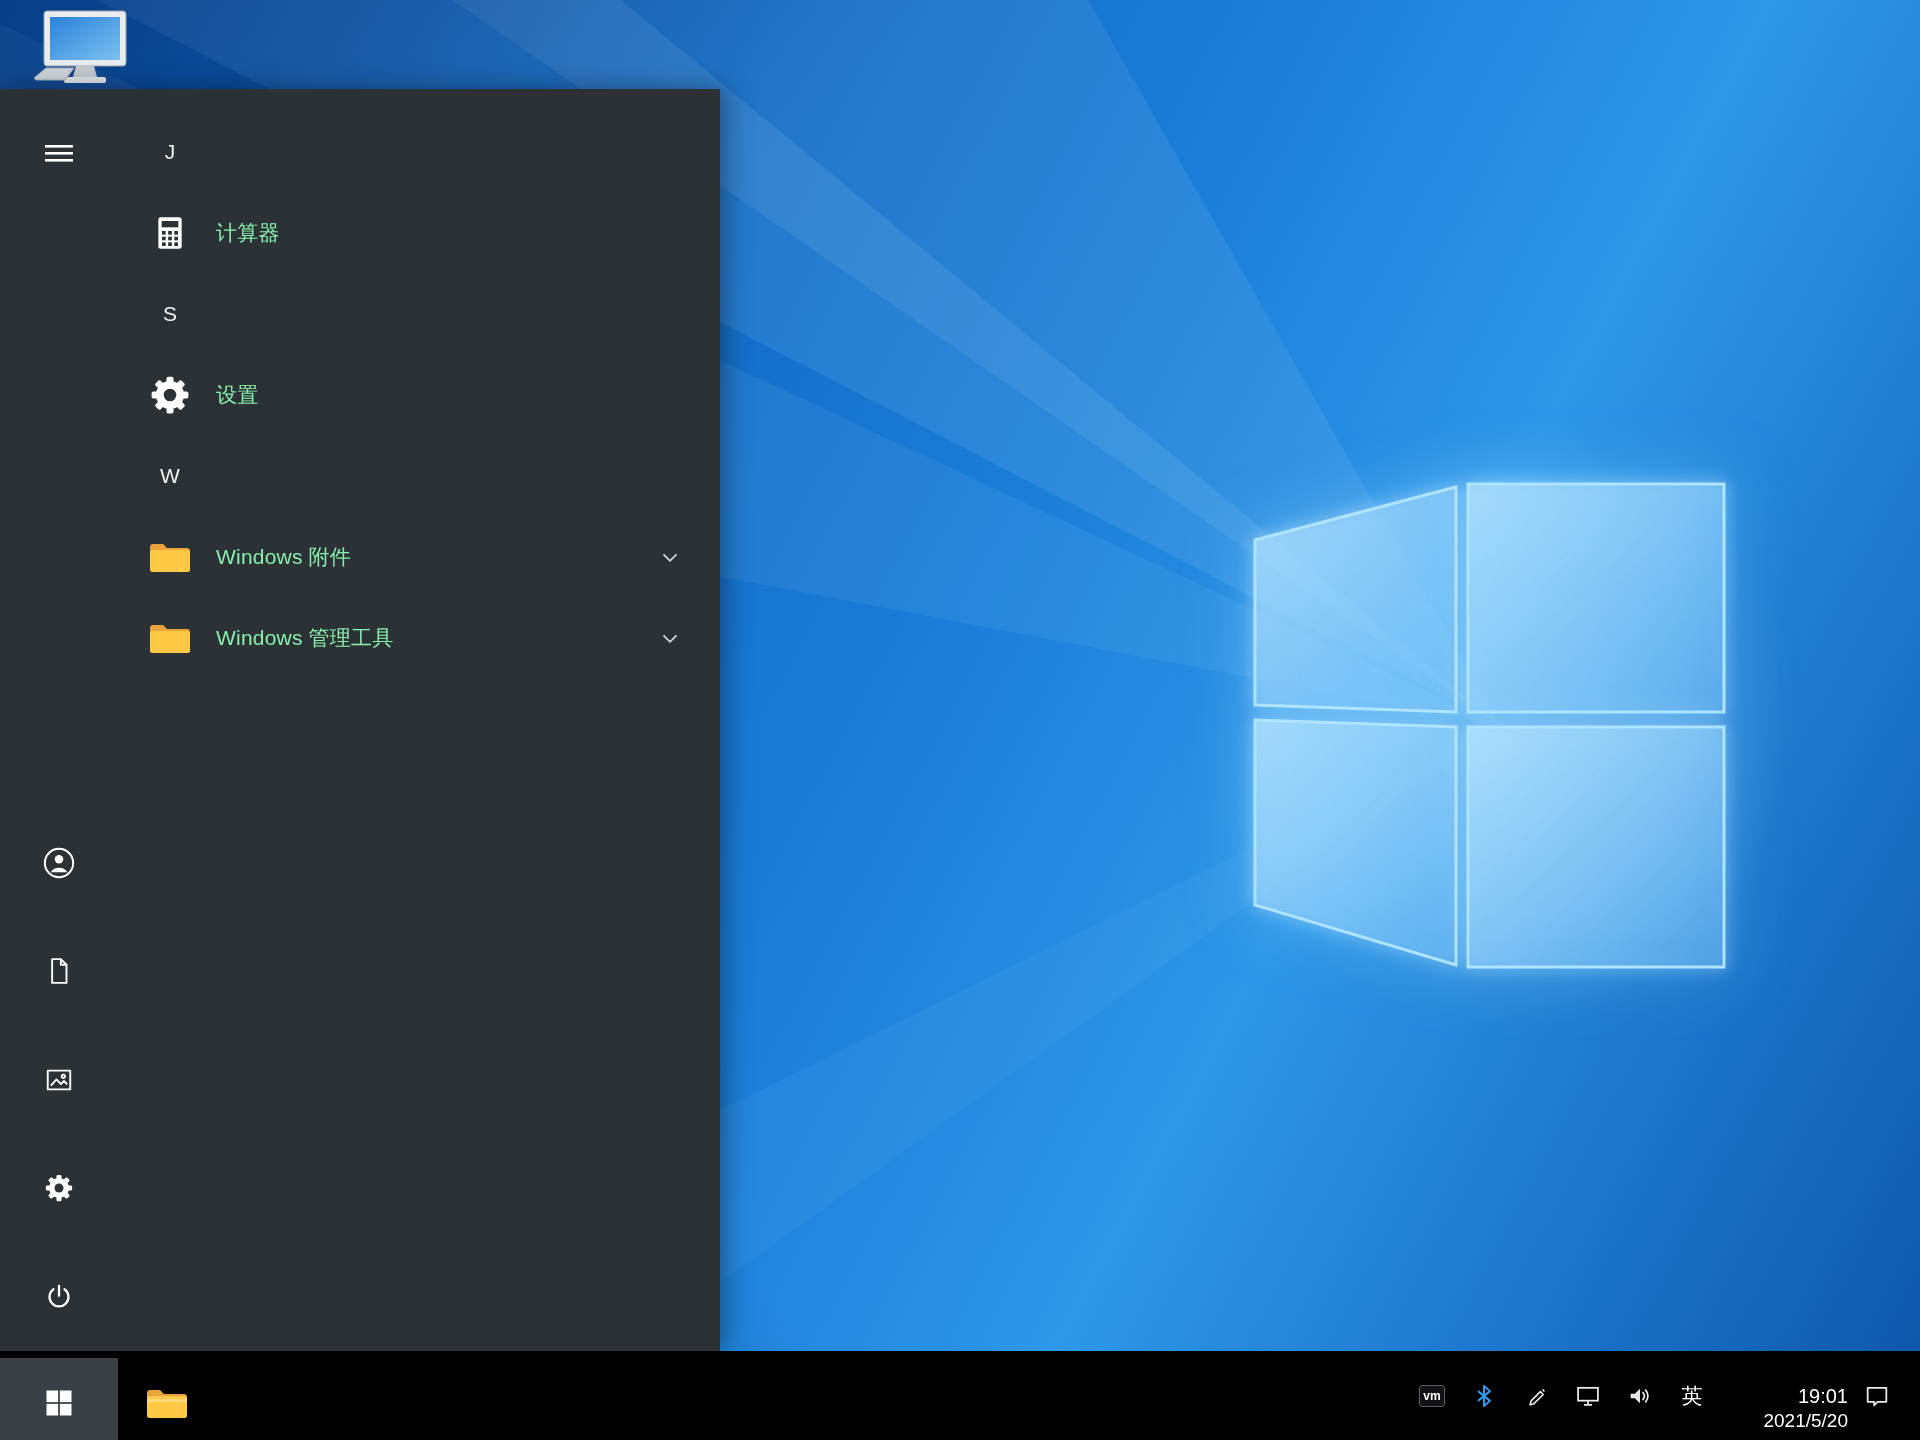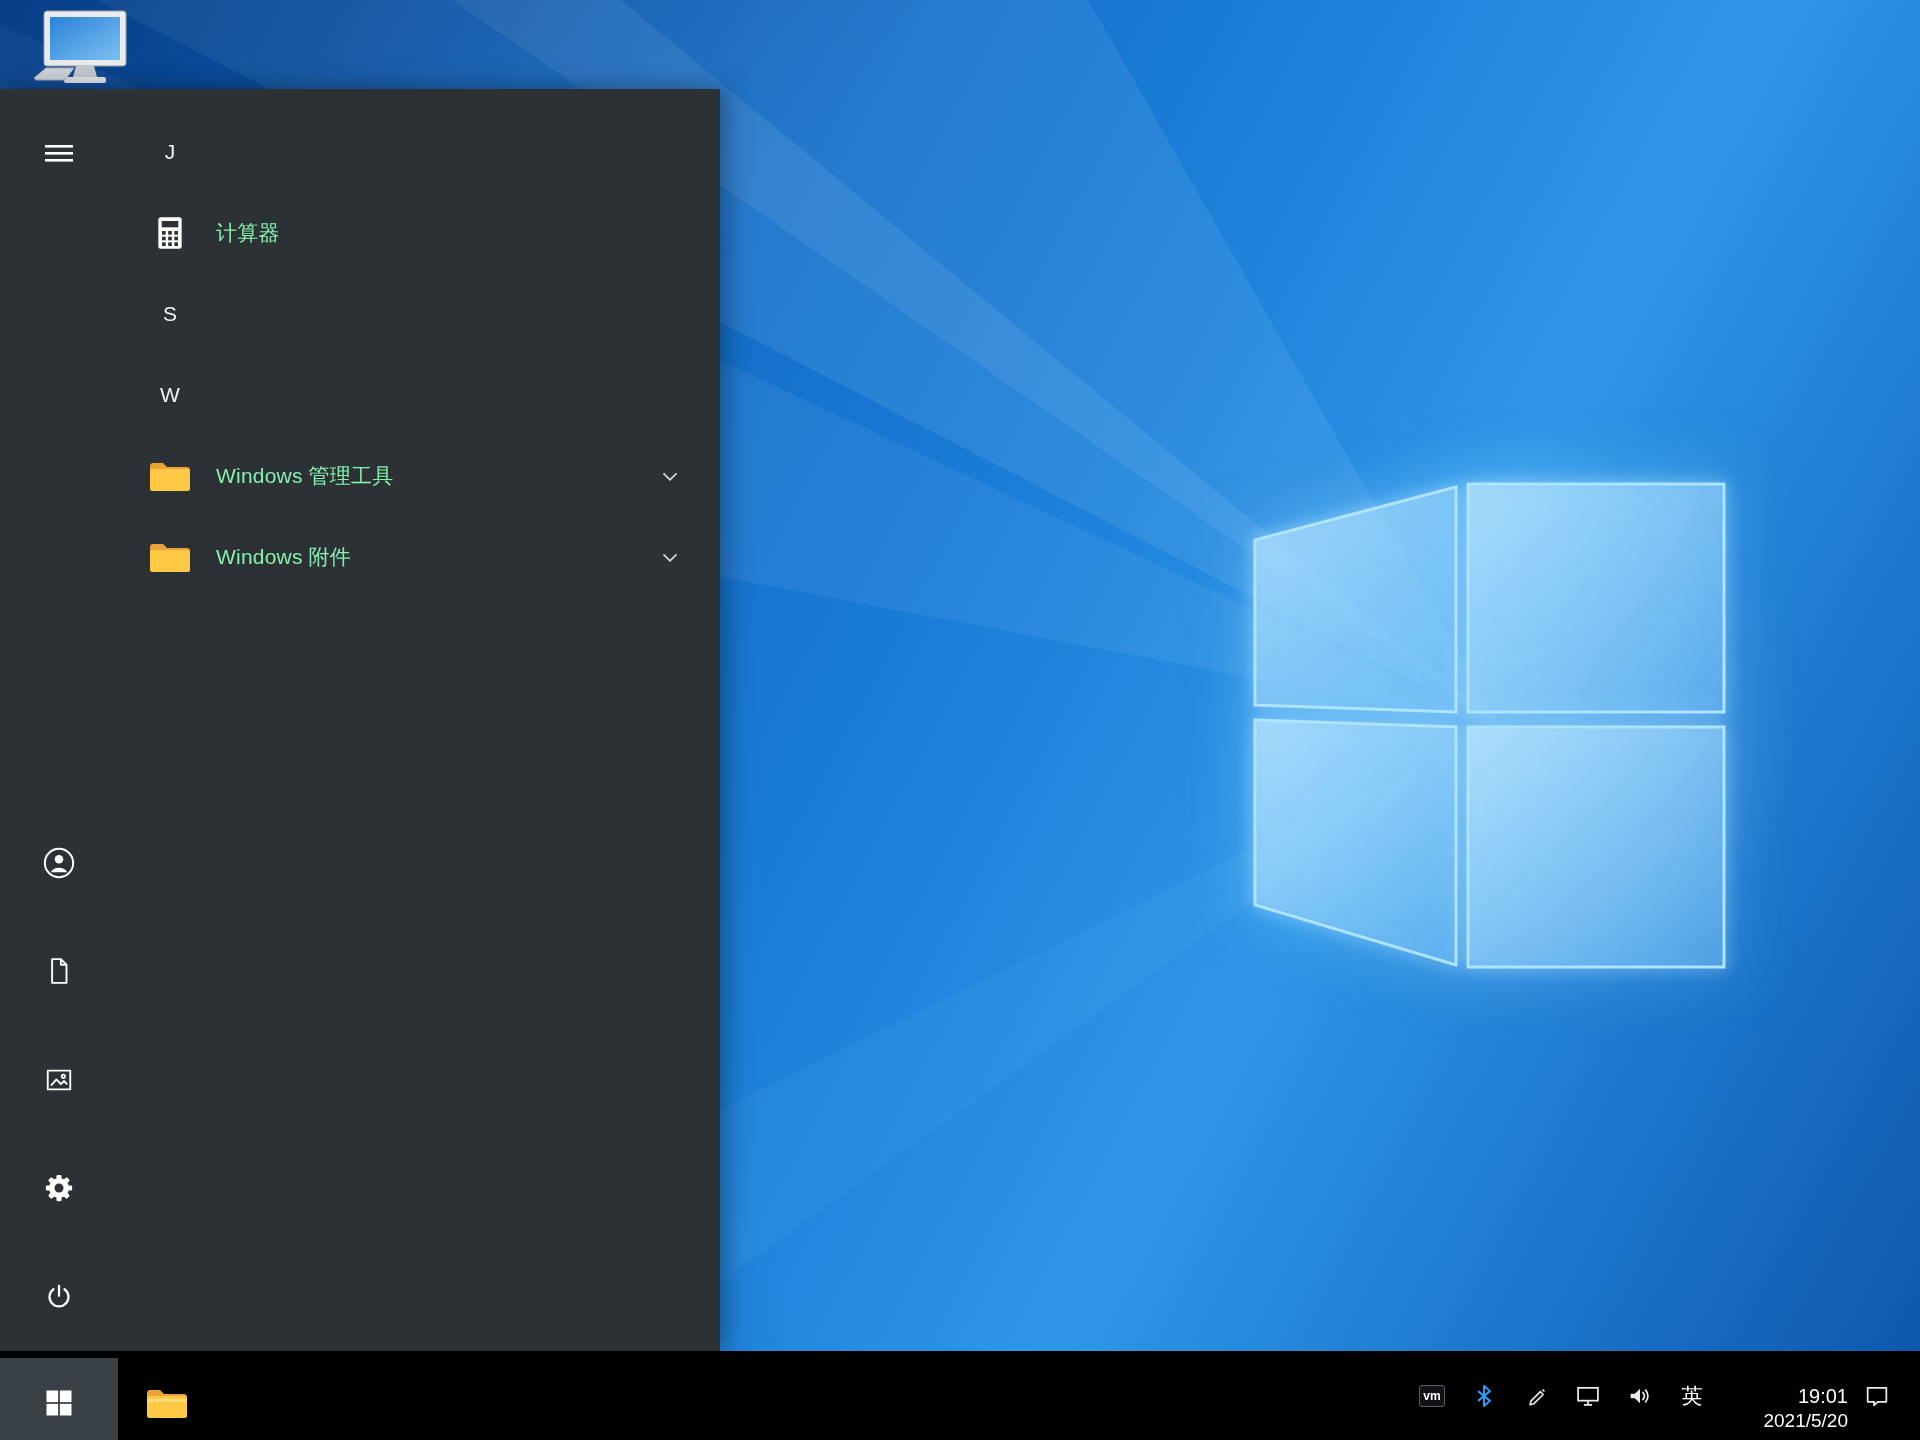--- a/index.html
+++ b/index.html
@@ -203,49 +203,68 @@
             </g>
           </svg>
         </span>
         <span class="label">计算器</span>
       </div>
 
       <div class="row row-letter">
         <span class="letter">S</span>
       </div>
 
+      <div class="row row-app">
+        <span class="iconbox">
+          <svg width="42" height="42" viewBox="0 0 24 24">
+            <g fill="#ffffff">
+              <rect x="10" y="1.5" width="4" height="5" rx="1"></rect>
+              <rect x="10" y="1.5" width="4" height="5" rx="1" transform="rotate(45 12 12)"></rect>
+              <rect x="10" y="1.5" width="4" height="5" rx="1" transform="rotate(90 12 12)"></rect>
+              <rect x="10" y="1.5" width="4" height="5" rx="1" transform="rotate(135 12 12)"></rect>
+              <rect x="10" y="1.5" width="4" height="5" rx="1" transform="rotate(180 12 12)"></rect>
+              <rect x="10" y="1.5" width="4" height="5" rx="1" transform="rotate(225 12 12)"></rect>
+              <rect x="10" y="1.5" width="4" height="5" rx="1" transform="rotate(270 12 12)"></rect>
+              <rect x="10" y="1.5" width="4" height="5" rx="1" transform="rotate(315 12 12)"></rect>
+              <circle cx="12" cy="12" r="8"></circle>
+            </g>
+            <circle cx="12" cy="12" r="3.6" fill="#2b3135"></circle>
+          </svg>
+        </span>
+        <span class="label">设置</span>
+      </div>
 
       <div class="row row-letter">
         <span class="letter">W</span>
       </div>
 
 
       <div class="row row-app">
         <span class="iconbox">
           <svg width="44" height="36" viewBox="0 0 44 36">
             <path d="M2 8c0-1.7 1.3-3 3-3h10l4 4h20c1.7 0 3 1.3 3 3v2H2z" fill="#e9a33b"></path>
             <rect x="2" y="11" width="40" height="22" rx="2.5" fill="#ffc845"></rect>
           </svg>
         </span>
-        <span class="label">Windows 管理工具</span>
+        <span class="label">Windows 附件</span>
         <span class="chevron">
           <svg width="26" height="26" viewBox="0 0 24 24" fill="none" stroke="#d8d8d8" stroke-width="1.6">
               <path d="M6 9.5l6 6 6-6"></path>
             </svg>
         </span>
       </div>
 
       <div class="row row-app">
         <span class="iconbox">
           <svg width="44" height="36" viewBox="0 0 44 36">
             <path d="M2 8c0-1.7 1.3-3 3-3h10l4 4h20c1.7 0 3 1.3 3 3v2H2z" fill="#e9a33b"></path>
             <rect x="2" y="11" width="40" height="22" rx="2.5" fill="#ffc845"></rect>
           </svg>
         </span>
-        <span class="label">Windows 附件</span>
+        <span class="label">Windows 管理工具</span>
         <span class="chevron">
           <svg width="26" height="26" viewBox="0 0 24 24" fill="none" stroke="#d8d8d8" stroke-width="1.6">
               <path d="M6 9.5l6 6 6-6"></path>
             </svg>
         </span>
       </div>
 
 
 
     </div>

